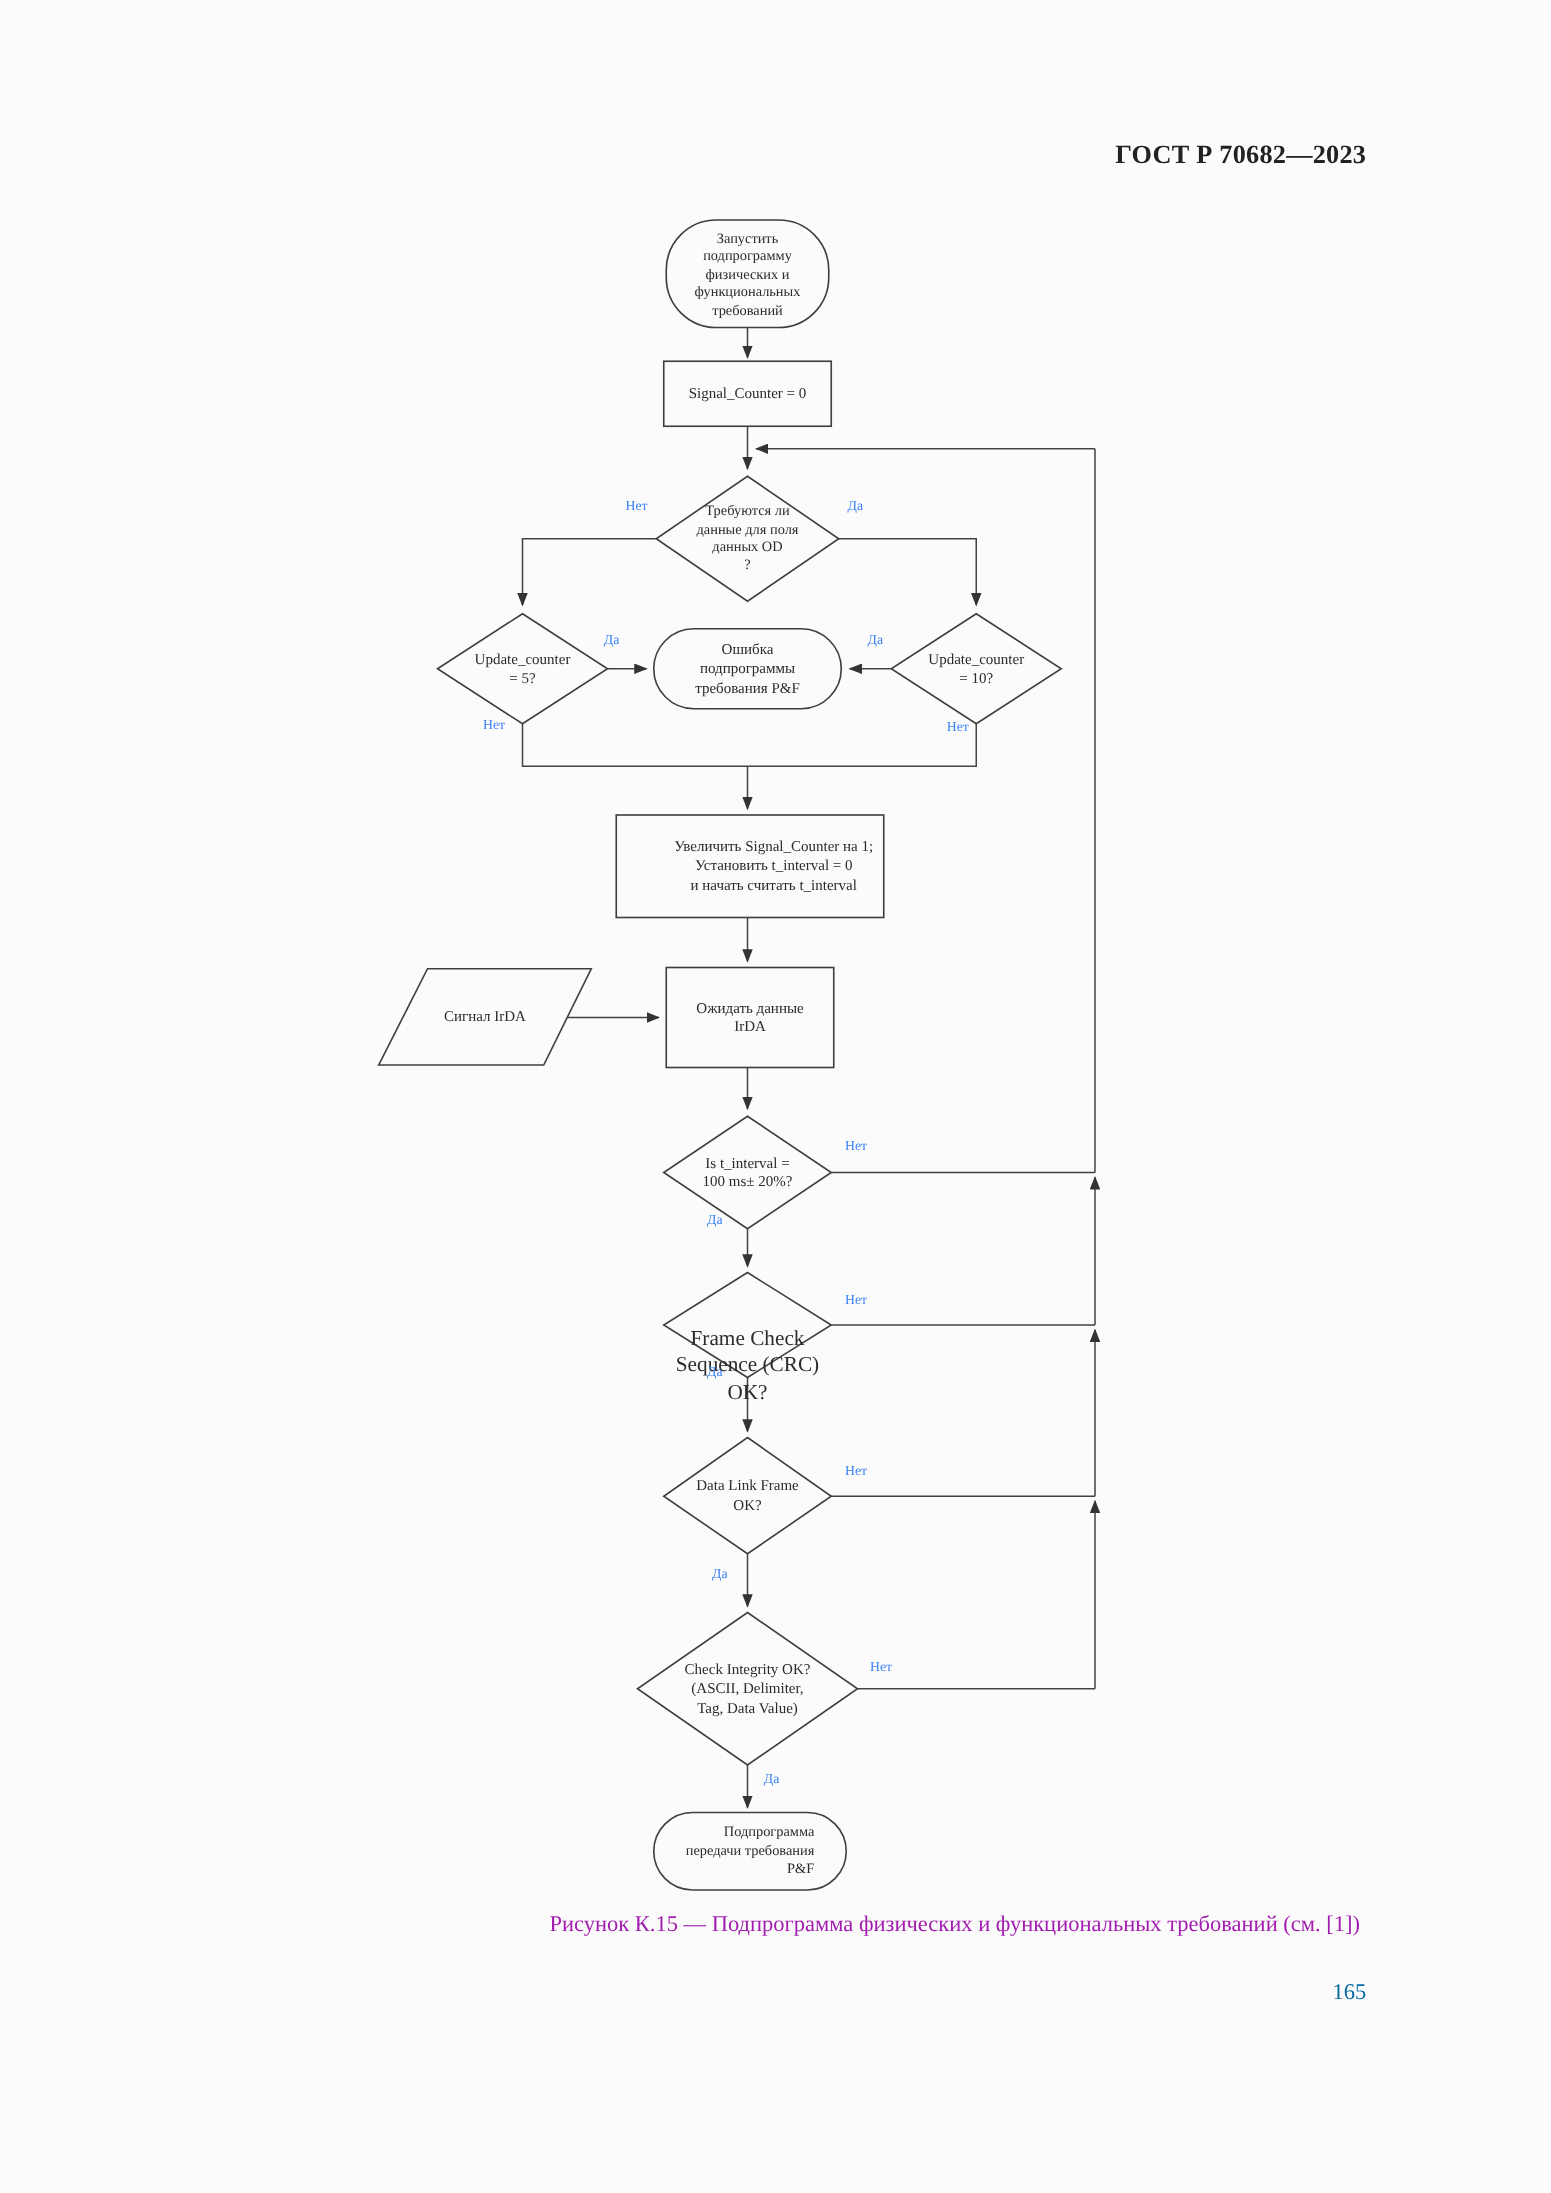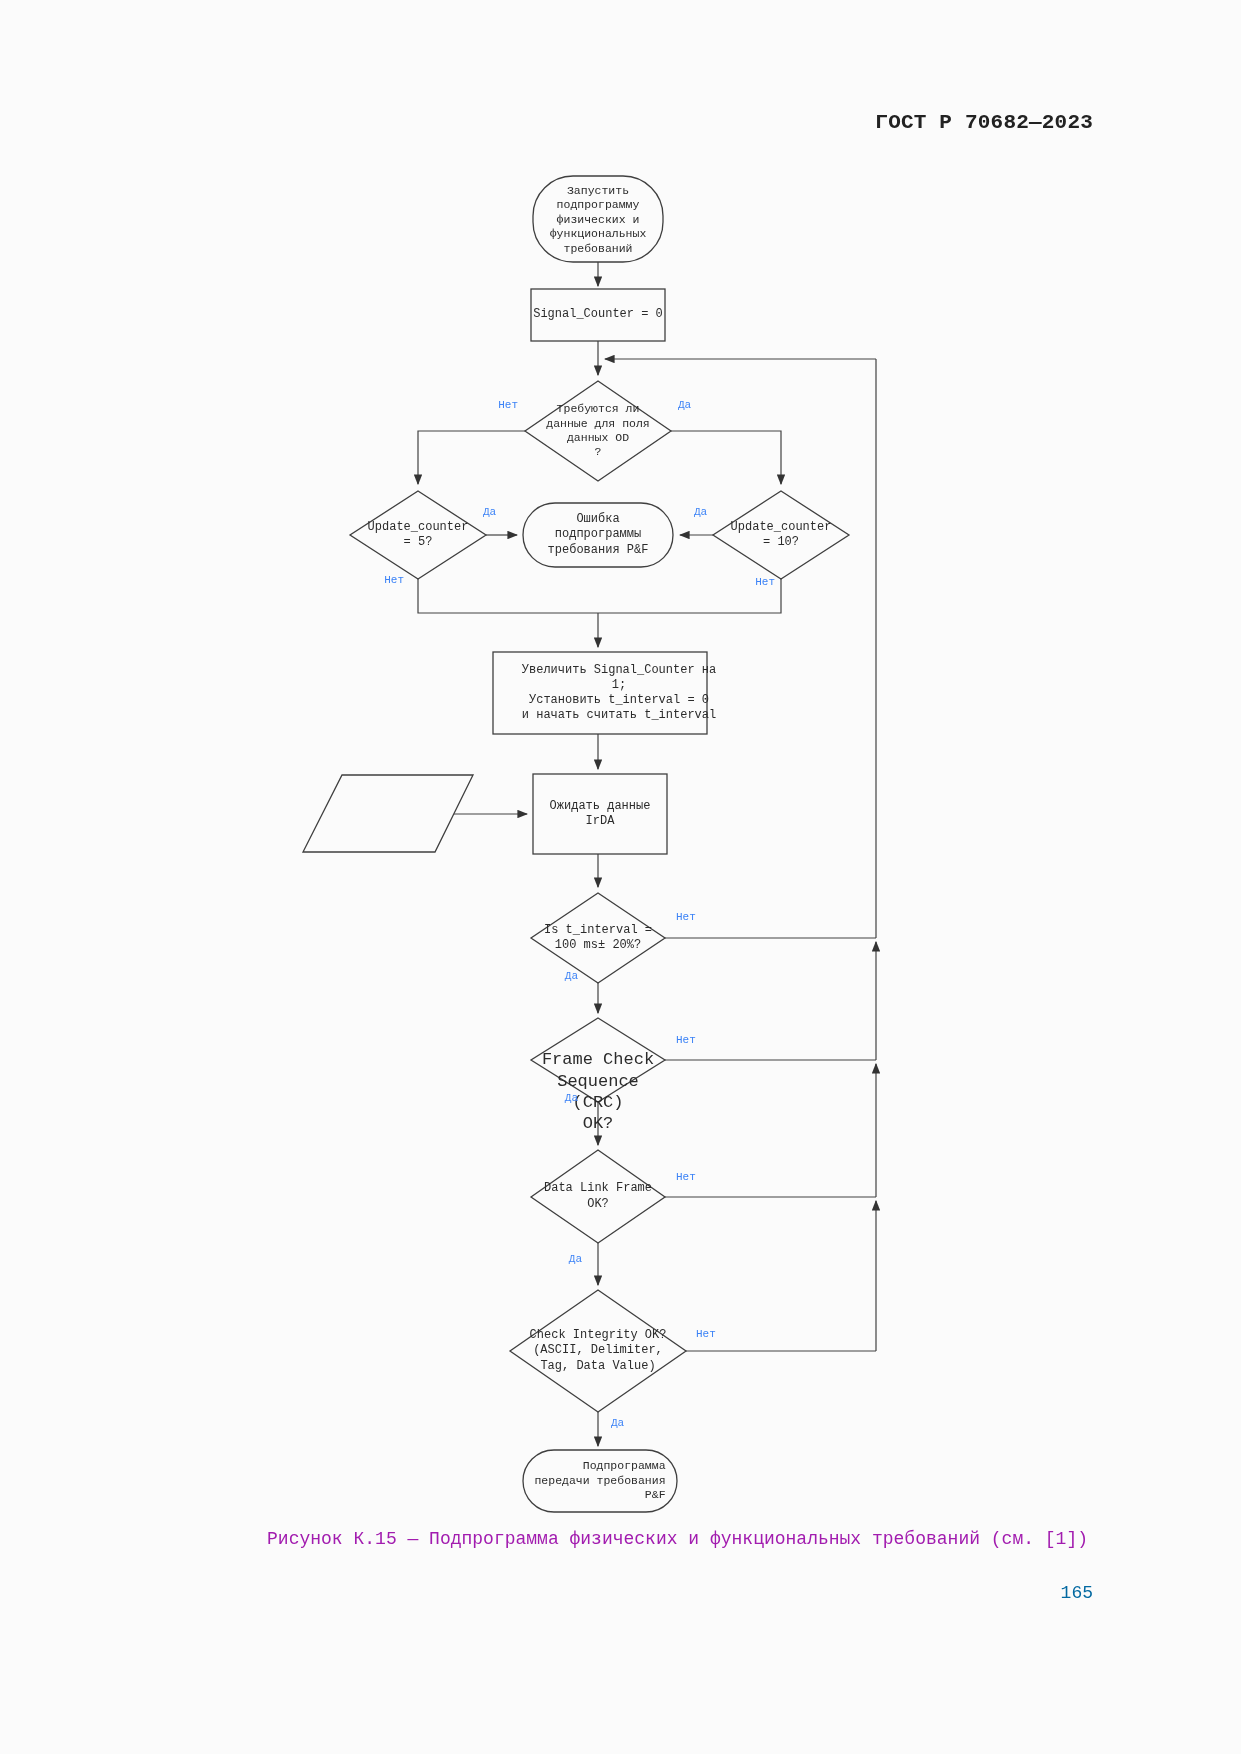--- a/index.html
+++ b/index.html
@@ -1,20 +1,20 @@
 <!DOCTYPE html>
 <html lang="ru"><head>
 <meta charset="utf-8">
 <style>
   html,body{margin:0;padding:0;background:#f7f7f7;}
   .page{
     position:relative;
     width:1241px;height:1754px;
     background:#fbfbfb;
-    font-family:Liberation Mono, monospace;
+    font-family:Liberation Serif, serif;
     color:#2e2e2e;
     overflow:hidden;
   }
   .doc-header{
     position:absolute; top:111px; right:148px;
     font-size:21px; font-weight:bold; letter-spacing:0.2px;
     color:#222;
   }
   .shapes{position:absolute;left:0;top:0;}
   .node-label{
@@ -126,20 +126,21 @@
   <div class="node-label" style="left:350px;top:491px;width:136px;height:88px;">Update_counter
 = 5?</div>
   <div class="node-label" style="left:523px;top:503px;width:150px;height:64px;">Ошибка
 подпрограммы
 требования P&amp;F</div>
   <div class="node-label" style="left:713px;top:491px;width:136px;height:88px;">Update_counter
 = 10?</div>
   <div class="node-label" style="left:512px;top:652px;width:214px;height:82px;">Увеличить Signal_Counter на 1;
 Установить t_interval = 0
 и начать считать t_interval</div>
+  <div class="node-label" style="left:310px;top:775px;width:156px;height:77px;">Сигнал IrDA</div>
   <div class="node-label" style="left:533px;top:774px;width:134px;height:80px;">Ожидать данные
 IrDA</div>
   <div class="node-label" style="left:531px;top:895px;width:134px;height:86px;">Is t_interval =
 100 ms± 20%?</div>
   <div class="node-label" style="left:531px;top:1052px;width:134px;height:80px;font-size:17px;">Frame Check
 Sequence (CRC)
 OK?</div>
   <div class="node-label" style="left:531px;top:1152px;width:134px;height:89px;">Data Link Frame
 OK?</div>
   <div class="node-label" style="left:510px;top:1292px;width:176px;height:118px;">Check Integrity OK?

